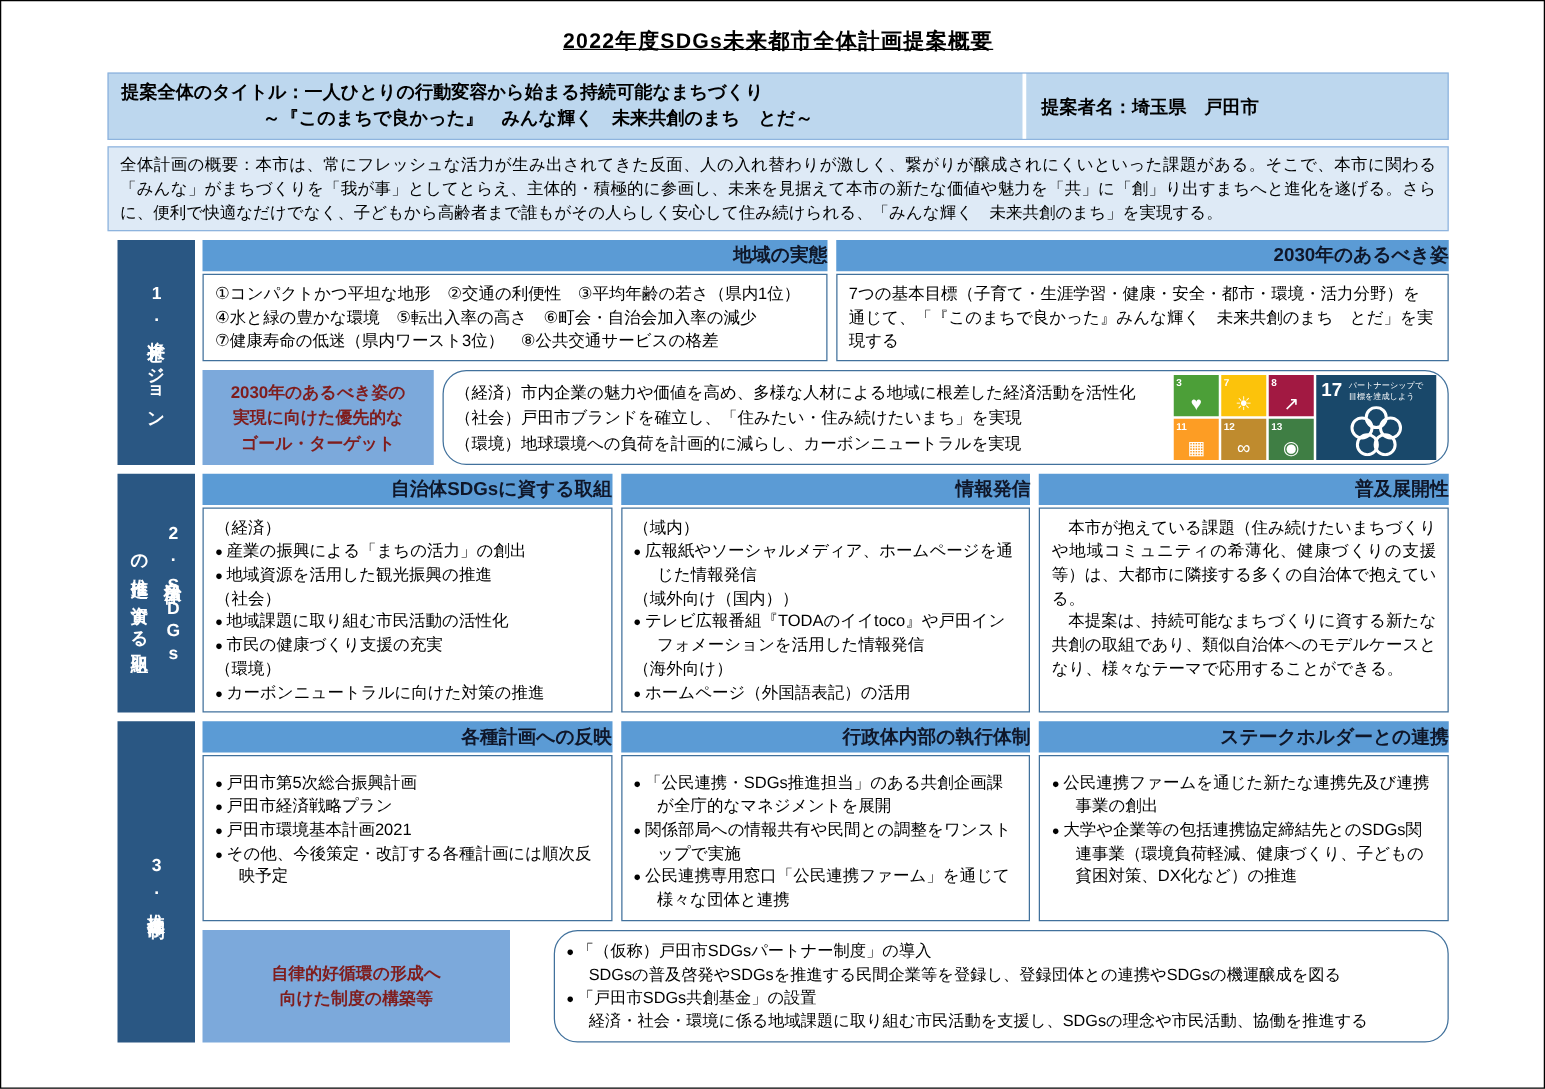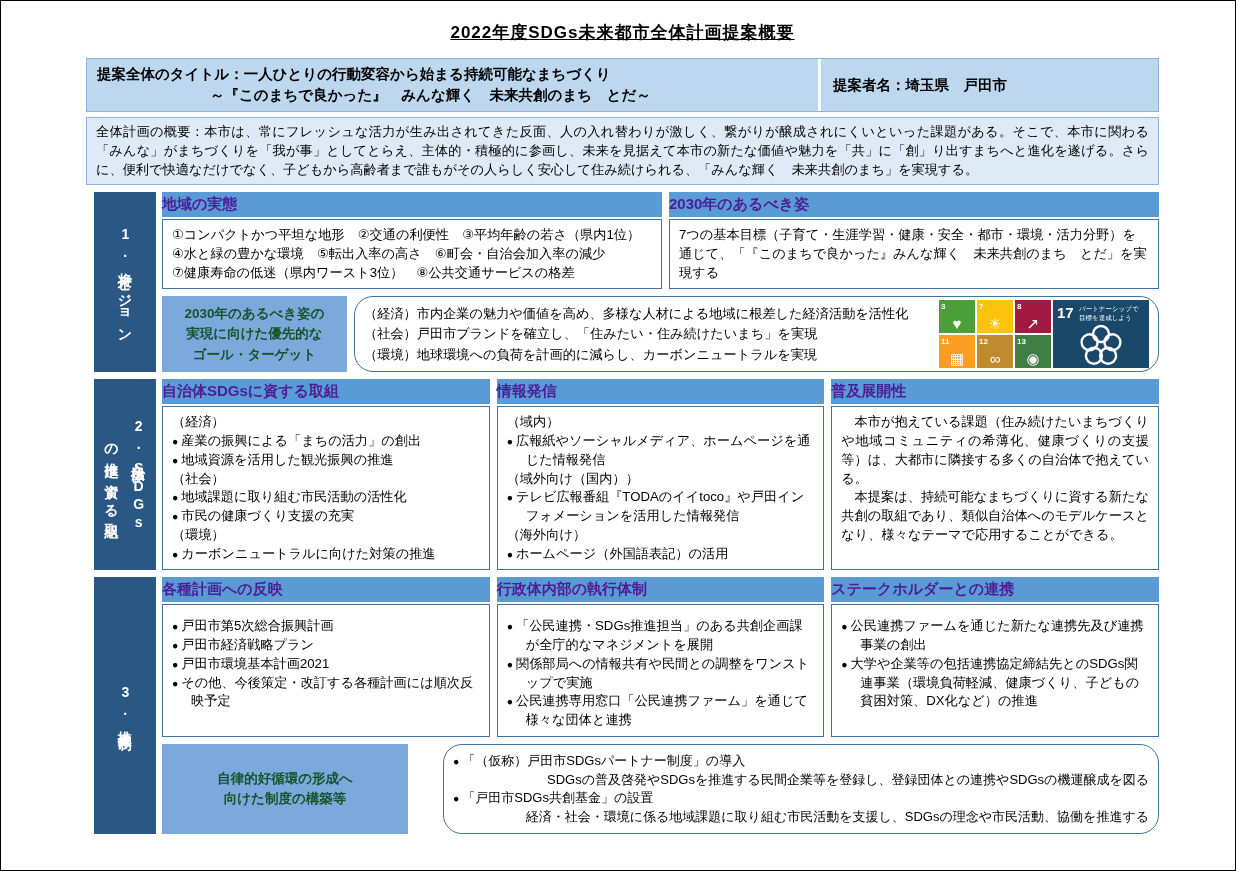--- a/index.html
+++ b/index.html
@@ -19,26 +19,26 @@
   
   .overview-box { margin-top:5px; background:#DEEAF6; border:1px solid #8EB4DE; padding:5px 9px; font-size:13.2px; line-height:1.42; text-align:justify; }
 
   
   .section { display:flex; margin-top:7px; gap:6px; }
   .side { width:62px; margin-left:8px; background:#2A5783; color:#fff; display:flex; align-items:center; justify-content:center; }
   .side span { writing-mode:vertical-rl; text-orientation:upright; white-space:pre-line; font-weight:bold; font-size:14px; letter-spacing:2px; line-height:1.9; text-align:center; }
   .sec-content { flex:1; display:flex; flex-direction:column; gap:7px; }
   .row { display:flex; gap:7px; }
   .panel { display:flex; flex-direction:column; gap:2px; }
-  .panel-header { background:#5B9BD5; color:#4c1d95; font-weight:bold; text-align:left; font-size:15px; padding:3px 0; }
+  .panel-header { background:#5B9BD5; color:#0f172a; font-weight:bold; text-align:right; font-size:15px; padding:3px 0; }
   .panel-body { background:#fff; border:1.5px solid #41719C; padding:6px 9px; font-size:13.2px; line-height:1.42; flex:1; }
   .w505 { width:500px; }
   .flex1 { flex:1;border-radius:19px; }
 
-  .label-box { background:#7CA9DB; color:#14532d; font-weight:bold; text-align:center; display:flex; flex-direction:column; justify-content:center; font-size:13.5px; line-height:1.5; }
+  .label-box { background:#7CA9DB; color:#7f1d1d; font-weight:bold; text-align:center; display:flex; flex-direction:column; justify-content:center; font-size:13.5px; line-height:1.5; }
   .w185 { width:185px; }
   .w235 { width:246px; }
 
   .s1-top .panel-body { min-height:58px; }
   .priority-body { display:flex; gap:10px; align-items:center; padding:3px 9px; min-height:73px; }
   .priority-lines { flex:1; line-height:1.55; }
 
   
   .sdg-grid { display:grid; grid-template-columns:36px 36px 36px 96px; grid-template-rows:33px 33px; gap:2px; }
   .sdg-tile { position:relative; color:#fff; overflow:hidden; }
@@ -51,21 +51,21 @@
   .sdg17-label { position:absolute; top:5px; left:26px; font-size:6.5px; line-height:1.25; width:66px; color:#fff; }
   .sdg17 svg { position:absolute; bottom:3px; left:50%; transform:translateX(-50%); }
 
   
   .cat { }
   .bullet { padding-left:19px; text-indent:-19px; }
   .bullet::before { content:"●\00a0"; font-size:10.5px; }
   .s2 .panel-body { min-height:150px; }
   .s3-top .panel-body { min-height:112px; padding-top:12px; }
   .bottom-row .panel-body { min-height:70px; font-size:13px; line-height:1.45; padding-top:7px;margin-left:28px; }
-  .detail { padding-left:18px;text-align:right; }
+  .detail { padding-left:18px; }
   .para { text-align:justify; }
 </style>
 </head>
 <body>
 
 <div class="page">
 
   <div class="doc-title">2022年度SDGs未来都市全体計画提案概要</div>
 
   <div class="header-box">

